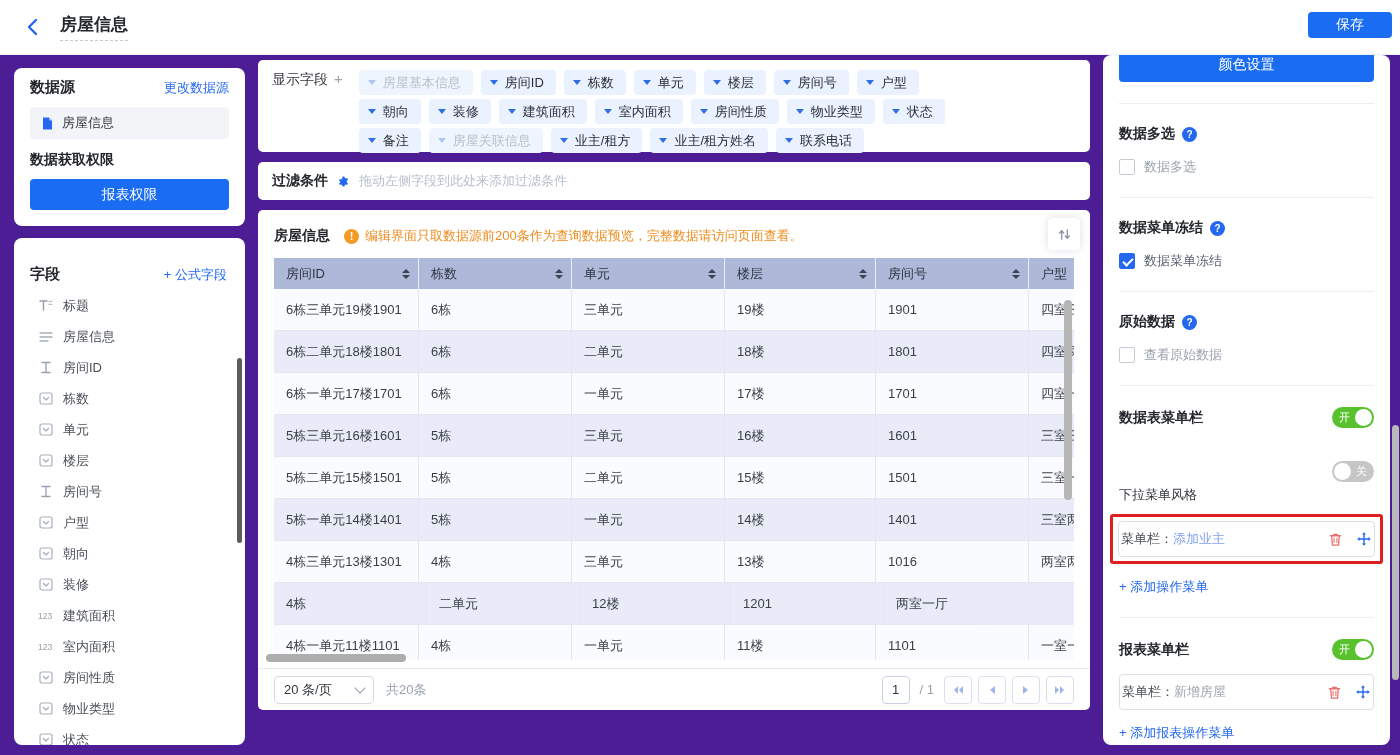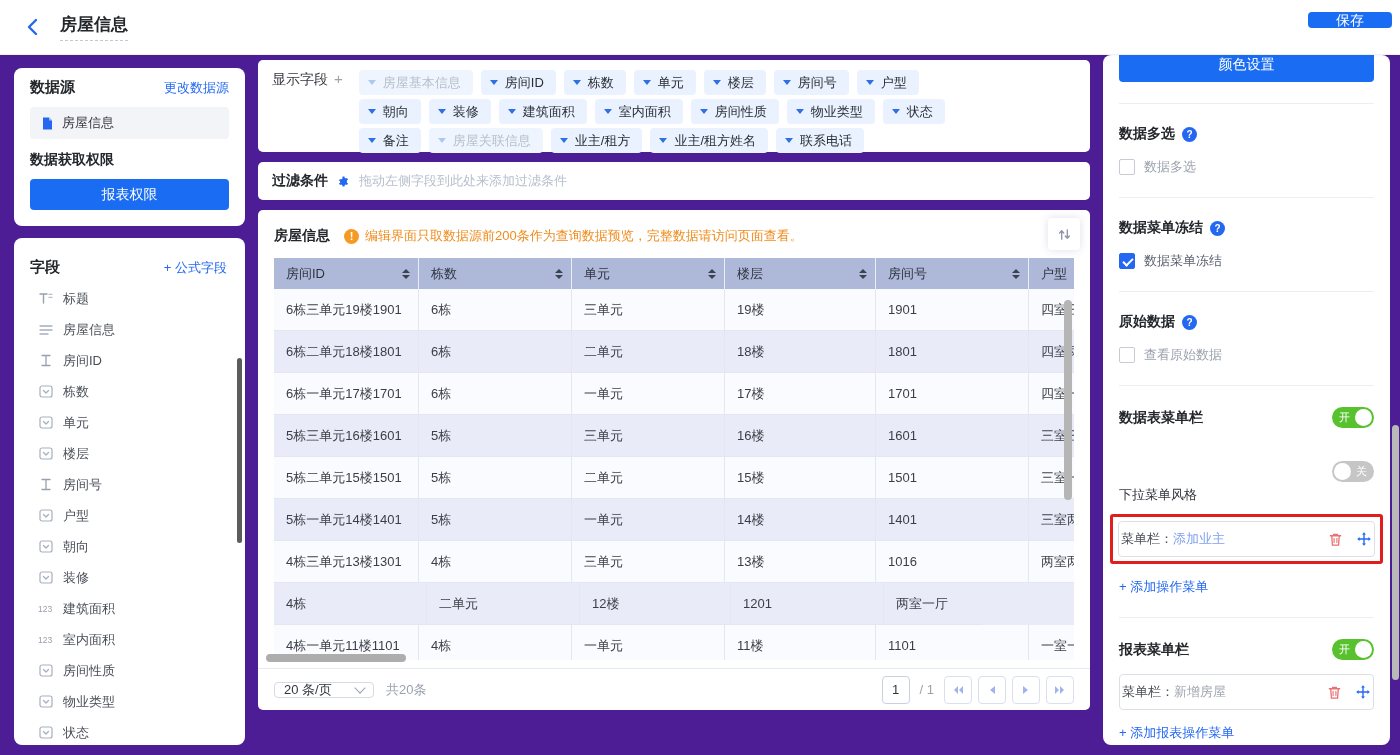--- a/index.html
+++ b/index.html
@@ -6,39 +6,39 @@
   html,body { width:1400px; height:755px; font-family:"Liberation Sans","DejaVu Sans",sans-serif; }
   .app { position:relative; width:1400px; height:755px; background:#4c1d95; overflow:hidden; }
 
   
   .topbar { position:absolute; left:0; top:0; width:1400px; height:55px; background:#fff;
             border-bottom:1px solid #eef1f5; box-shadow:0 1px 3px rgba(0,0,0,.04); z-index:5;
             display:flex; align-items:center; padding:0 24px; }
   .back-btn { width:22px; height:22px; cursor:pointer; display:flex; align-items:center; }
   .page-title { margin-left:14px; font-size:17px; font-weight:bold; color:#23262b;
                 border-bottom:1px dashed #c3c9d4; padding-bottom:4px; }
-  .save-btn { position:absolute; right:8px; top:12px; width:84px; height:16px; background:#1a6df2;
+  .save-btn { position:absolute; right:8px; top:12px; width:84px; height:26px; background:#1a6df2;
               color:#fff; border:none; border-radius:4px; font-size:14px; cursor:pointer; }
 
   
   .card { position:absolute; background:#fff; border-radius:8px; }
 
   
   .ds-card { left:14px; top:68px; width:231px; height:158px; padding:10px 16px; }
   .ds-head { display:flex; justify-content:space-between; align-items:center; }
   .ds-title { font-size:15px; font-weight:bold; color:#23262b; }
   .link { color:#2468f2; font-size:13px; cursor:pointer; }
   .ds-item { margin-top:10px; height:32px; background:#f2f4f8; border-radius:4px;
              display:flex; align-items:center; padding:0 10px; font-size:13px; color:#33373d; gap:7px; }
   .perm-title { margin-top:12px; font-size:14px; font-weight:bold; color:#23262b; }
   .perm-btn { margin-top:10px; width:100%; height:31px; background:#1a6df2; color:#fff; border:none;
               border-radius:4px; font-size:14px; cursor:pointer; }
 
   
-  .fields-card { left:14px; top:238px; width:231px; height:507px; padding:20px 10px 8px 16px; overflow:hidden; }
+  .fields-card { left:14px; top:238px; width:231px; height:507px; padding:27px 10px 8px 16px; overflow:hidden; }
   .fields-head { display:flex; justify-content:space-between; align-items:center; padding-right:8px; }
   .fields-title { font-size:15px; font-weight:bold; color:#23262b; }
   .field-list { margin-top:6px; }
   .field-item { height:31px; display:flex; align-items:center; gap:9px; padding-left:8px;
                 font-size:13px; color:#4a4f57; cursor:grab; }
   .f-icon { width:16px; height:16px; display:flex; align-items:center; justify-content:center;
             color:#97a0b0; font-size:10px; flex:0 0 16px; }
   .f-icon svg { display:block; }
   .fields-scroll { position:absolute; right:3px; top:120px; width:5px; height:185px;
                    background:#5c5c5c; border-radius:3px; }
@@ -86,21 +86,21 @@
   .tr:nth-child(even) { background:#e9ecf8; }
   .td { display:flex; align-items:center; padding-left:12px; font-size:13px; color:#3a3f46;
         border-right:1px solid #e3e7f2; border-bottom:1px solid #e3e7f2; flex:0 0 auto;
         white-space:nowrap; overflow:hidden; }
   .col-0{width:145px;} .col-1{width:153px;} .col-2{width:153px;} .col-3{width:151px;} .col-4{width:153px;}
   .col-5{width:98px; border-right:none;}
   .hscroll { position:absolute; left:8px; bottom:48px; width:140px; height:8px; background:#adadad; border-radius:4px; }
   .vscroll { position:absolute; right:18px; top:90px; width:8px; height:200px; background:#b5b5b5; border-radius:4px; }
   .pagebar { position:absolute; left:0; bottom:0; width:100%; height:42px; border-top:1px solid #e6e9f0;
              display:flex; align-items:center; padding:0 16px; }
-  .psize { width:100px; height:16px; border:1px solid #d5dae3; border-radius:4px; display:flex;
+  .psize { width:100px; height:28px; border:1px solid #d5dae3; border-radius:4px; display:flex;
            align-items:center; justify-content:space-between; padding:0 9px; font-size:13px; color:#33373d; cursor:pointer; }
   .psize .chev { width:8px; height:8px; border-right:1.6px solid #9aa2ad; border-bottom:1.6px solid #9aa2ad;
                  transform:rotate(45deg); margin-top:-4px; }
   .ptotal { margin-left:12px; font-size:13px; color:#9aa2ad; }
   .pright { margin-left:auto; display:flex; align-items:center; gap:6px; }
   .pnum { width:28px; height:28px; border:1px solid #c9d2e2; border-radius:4px; display:flex;
           align-items:center; justify-content:center; font-size:13px; color:#33373d; }
   .pslash { font-size:13px; color:#9aa2ad; margin:0 4px; }
   .pbtn { width:28px; height:28px; border:1px solid #d9e0ec; background:#fff; border-radius:4px;
           display:flex; align-items:center; justify-content:center; cursor:pointer; }

